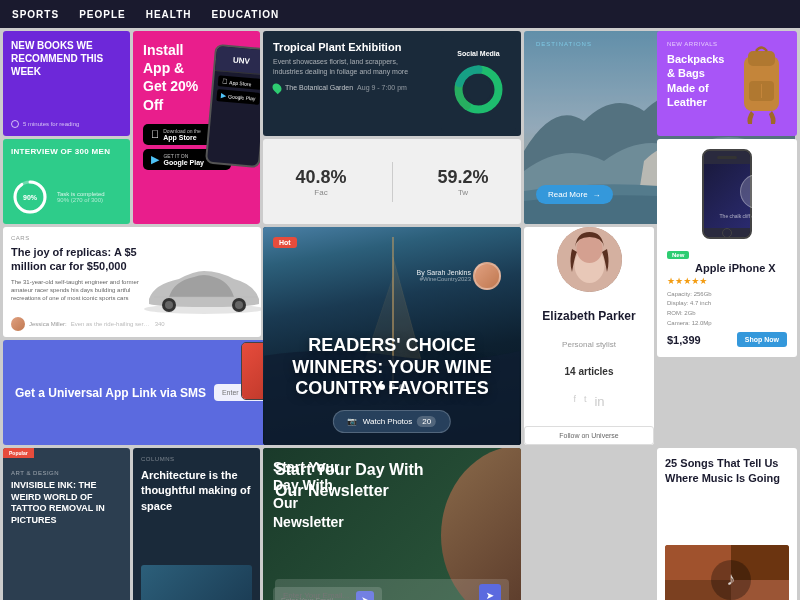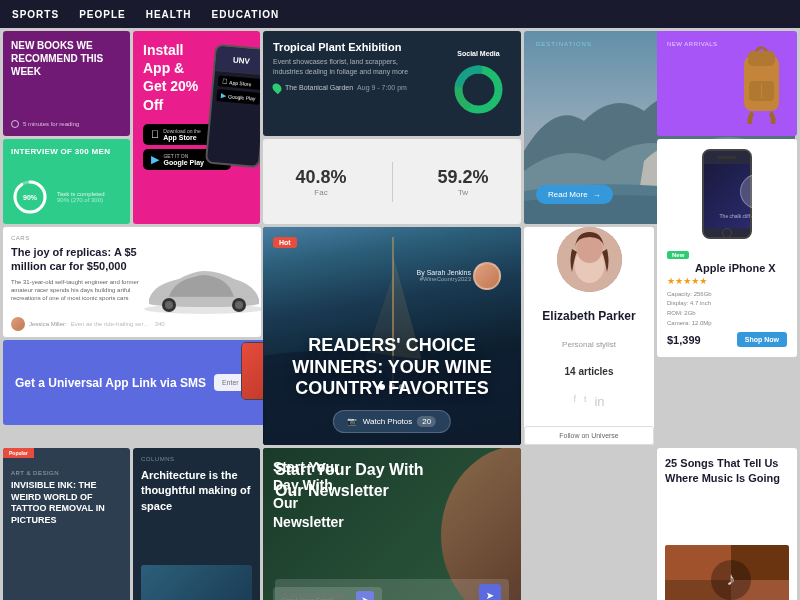--- a/index.html
+++ b/index.html
@@ -31,21 +31,21 @@
 
 <div class="top-nav">
   <span style="color:#fff;font-size:10px;font-weight:700;letter-spacing:1px;cursor:pointer;">SPORTS</span>
   <span style="color:#fff;font-size:10px;font-weight:700;letter-spacing:1px;cursor:pointer;">PEOPLE</span>
   <span style="color:#fff;font-size:10px;font-weight:700;letter-spacing:1px;cursor:pointer;">HEALTH</span>
   <span style="color:#fff;font-size:10px;font-weight:700;letter-spacing:1px;cursor:pointer;">EDUCATION</span>
 </div>
 
 <div style="position:absolute;top:28px;left:0;right:0;bottom:0;background:#ccc;">
 
-  <div style="position:absolute;left:3px;top:3px;width:127px;height:105px;background:#701a75;border-radius:3px;padding:8px;display:flex;flex-direction:column;justify-content:space-between;overflow:hidden;">
+  <div style="position:absolute;left:3px;top:3px;width:127px;height:105px;background:#6d28d9;border-radius:3px;padding:8px;display:flex;flex-direction:column;justify-content:space-between;overflow:hidden;">
     <div>
       <div style="font-size:10px;font-weight:800;color:#fff;line-height:1.3;">NEW BOOKS WE RECOMMEND THIS WEEK</div>
     </div>
     <div style="display:flex;align-items:center;gap:4px;">
       <div style="width:8px;height:8px;border:1.5px solid rgba(255,255,255,0.7);border-radius:50%;"></div>
       <span style="font-size:6px;color:rgba(255,255,255,0.7);">5 minutes for reading</span>
     </div>
   </div>
 
   <div style="position:absolute;left:3px;top:111px;width:127px;height:85px;background:#2ecc8a;border-radius:3px;padding:8px;display:flex;flex-direction:column;justify-content:space-between;">
@@ -81,21 +81,21 @@
       <path d="M15 38 L118 38" stroke="#bbb" stroke-width="0.5"></path>
     </svg>
     <div style="position:absolute;bottom:6px;left:8px;display:flex;align-items:center;gap:4px;">
       <div style="width:14px;height:14px;border-radius:50%;background:linear-gradient(135deg,#e0a080,#c07850);"></div>
       <span style="font-size:6px;color:#999;">Jessica Miller:</span>
       <span style="font-size:6px;color:#bbb;max-width:80px;overflow:hidden;text-overflow:ellipsis;white-space:nowrap;">Even as the ride-hailing service's future rem...</span>
       <span style="font-size:6px;color:#bbb;">340</span>
     </div>
   </div>
 
-  <div style="position:absolute;left:3px;top:312px;width:388px;height:85px;background:#5b6adf;border-radius:3px;padding:10px 12px;display:flex;align-items:center;gap:8px;overflow:hidden;">
+  <div style="position:absolute;left:3px;top:312px;width:388px;height:105px;background:#5b6adf;border-radius:3px;padding:10px 12px;display:flex;align-items:center;gap:8px;overflow:hidden;">
     <div style="font-size:12px;font-weight:700;color:#fff;white-space:nowrap;flex-shrink:0;">Get a Universal App Link via SMS</div>
     <input style="background: rgba(255, 255, 255, 0.9); border: none; border-radius: 4px; padding: 5px 8px; font-size: 7px; color: rgb(153, 153, 153); width: 110px; flex-shrink: 0; outline: none;" placeholder="Enter Your Phone">
     <div style="background:#2ecc8a;color:#fff;font-size:8px;font-weight:700;padding:5px 10px;border-radius:4px;display:flex;align-items:center;gap:4px;flex-shrink:0;cursor:pointer;">
       <span>Get Link</span>
       <span>→</span>
     </div>
 
     <div style="position:absolute;right:88px;top:-5px;display:flex;gap:2px;align-items:flex-end;">
       <div style="width:30px;height:58px;background:#1a1a2e;border-radius:5px;border:1.5px solid #444;overflow:hidden;">
         <div style="width:100%;height:100%;background:linear-gradient(135deg,#e74c3c,#c0392b);"></div>
@@ -315,20 +315,21 @@
       <span style="font-size:9px;color:#ccc;cursor:pointer;">t</span>
       <span style="font-size:13px;color:#ccc;cursor:pointer;">in</span>
     </div>
     <button style="background:transparent;border:1px solid #ddd;color:#666;font-size:7px;padding:5px 10px;border-radius:3px;cursor:pointer;width:100%;">
       <span>Follow on Universe</span>
     </button>
   </div>
 
   <div style="position:absolute;left:657px;top:3px;width:140px;height:105px;background:#a855f7;border-radius:3px;padding:10px;overflow:hidden;">
     <div style="font-size:6px;color:rgba(255,255,255,0.7);text-transform:uppercase;letter-spacing:0.5px;margin-bottom:5px;">NEW ARRIVALS</div>
+    <div style="font-size:11px;font-weight:700;color:#fff;line-height:1.3;width:55%;">Backpacks &amp; Bags Made of Leather</div>
 
     <div style="position:absolute;right:8px;top:5px;width:55px;height:90px;">
       <svg width="55" height="90" viewBox="0 0 55 90">
 
         <rect x="10" y="20" width="35" height="55" rx="8" fill="#c4853a"></rect>
         <rect x="14" y="15" width="27" height="15" rx="5" fill="#b07830"></rect>
 
         <path d="M17 75 Q12 82 14 88 L18 88 Q18 82 20 78 Z" fill="#a06828"></path>
         <path d="M38 75 Q43 82 41 88 L37 88 Q37 82 35 78 Z" fill="#a06828"></path>
 

